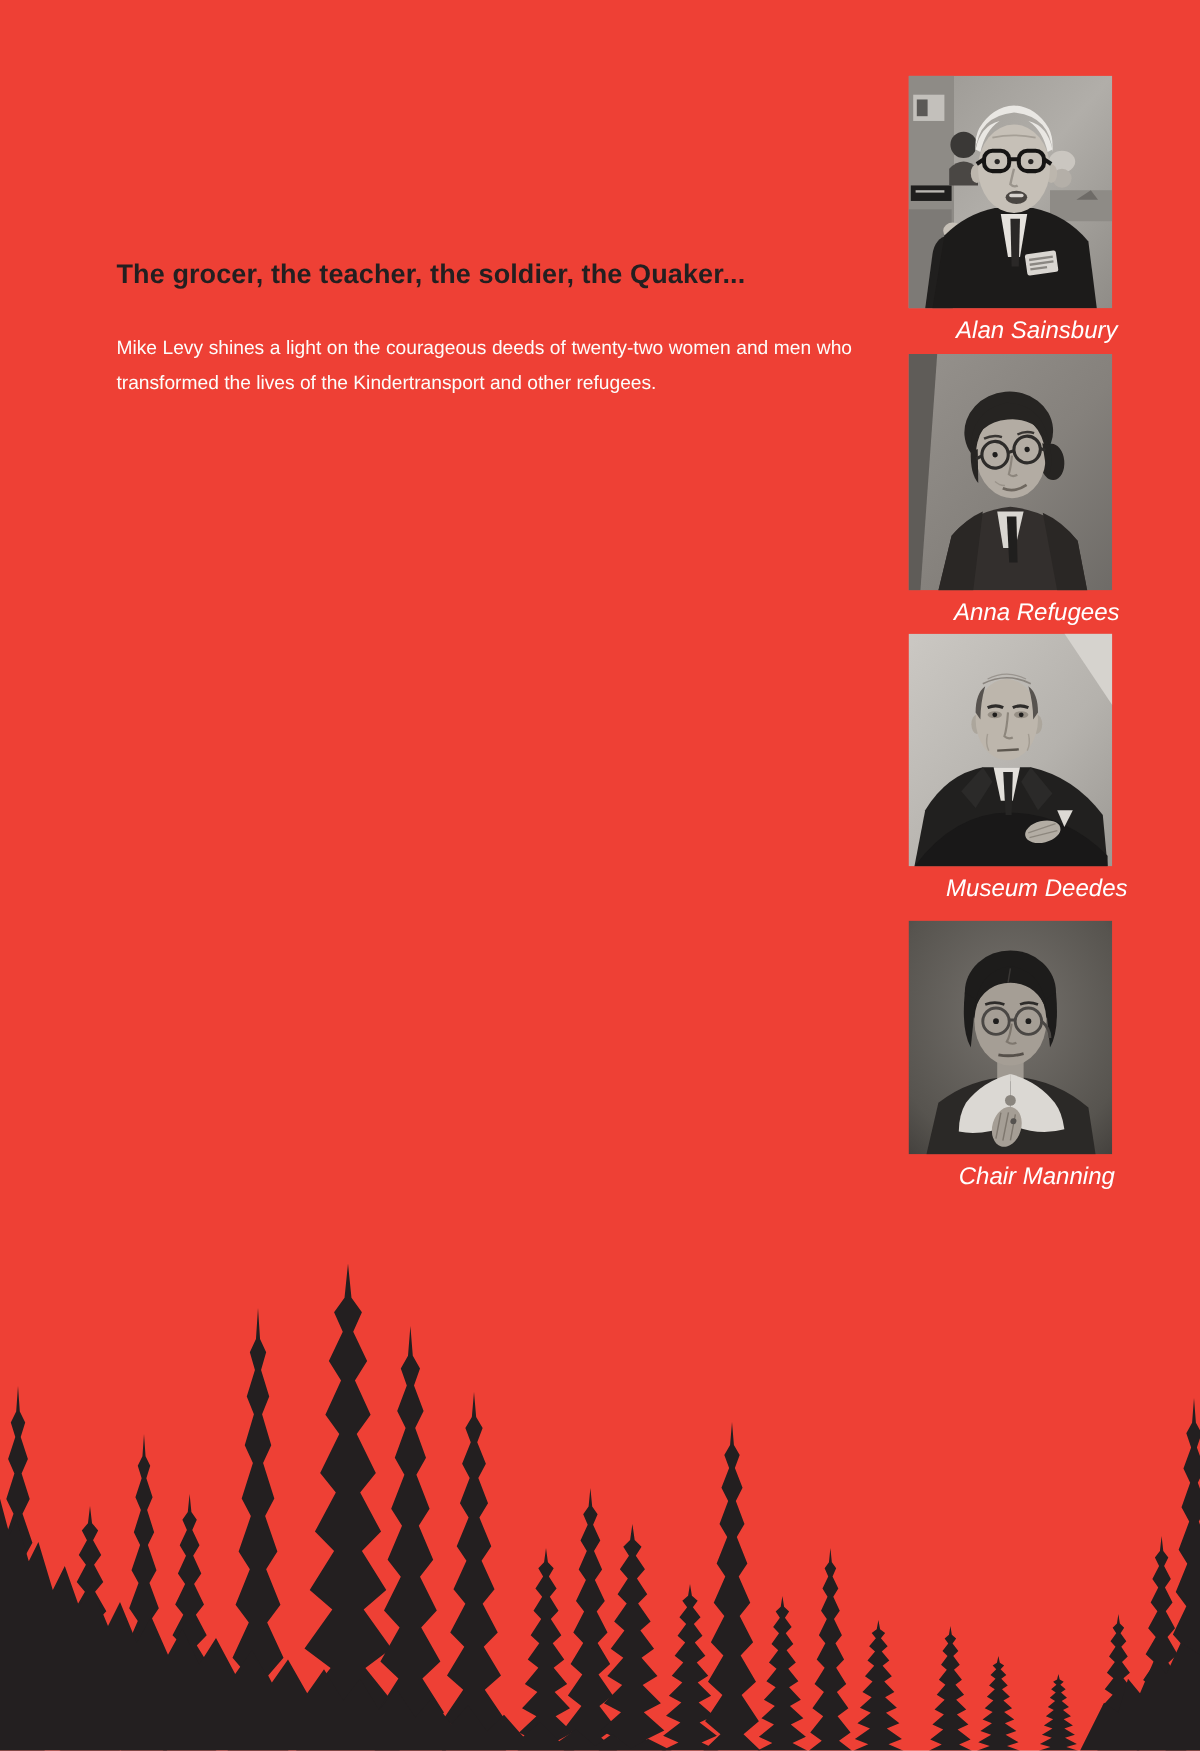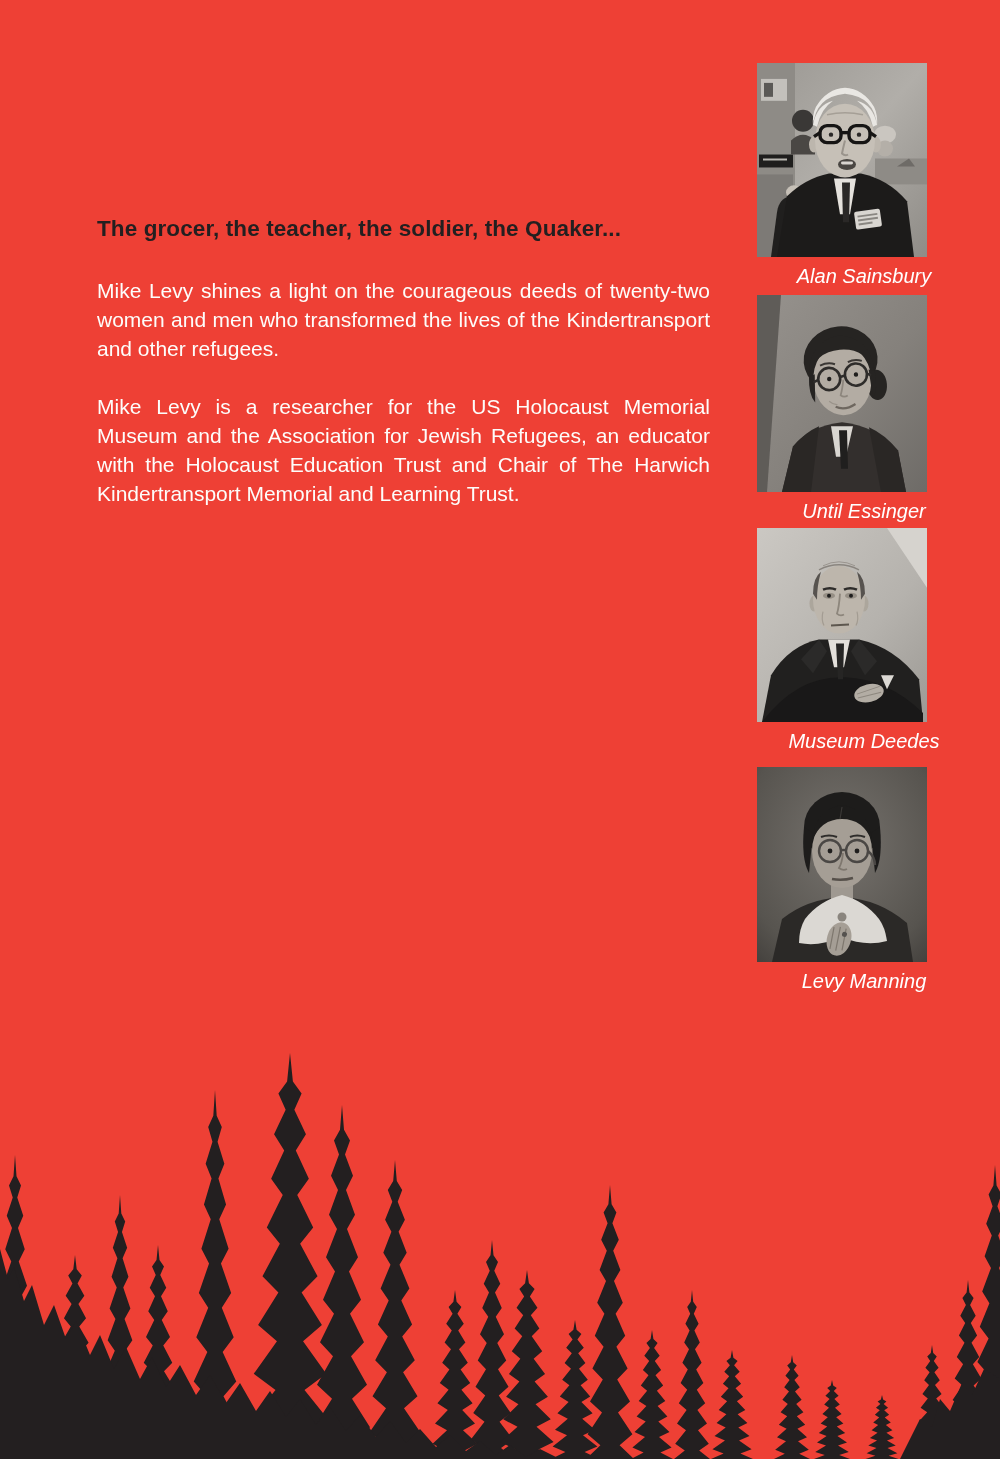--- a/index.html
+++ b/index.html
@@ -17,21 +17,21 @@
     color:#fdfdfb;
   }
   .headline{
     font-size:22.5px;
     font-weight:700;
     color:#231f20;
     margin:0 0 34px 0;
     letter-spacing:0.1px;
   }
   .text-col p{
-    font-size:21px;
+    font-size:16px;
     line-height:29px;
     margin:0 0 29px 0;
     text-align:justify;
     font-weight:400;
   }
   .portrait{
     position:absolute;
     left:757px;
     width:170px;
     margin:0;
@@ -64,21 +64,20 @@
   }
 </style>
 </head>
 <body>
 
 <div class="page">
 
   <div class="text-col">
     <h1 class="headline">The grocer, the teacher, the soldier, the Quaker...</h1>
     <p>Mike Levy shines a light on the courageous deeds of twenty-two women and men who transformed the lives of the Kindertransport and other refugees.</p>
-    <p>Mike Levy is a researcher for the US Holocaust Memorial Museum and the Association for Jewish Refugees, an educator with the Holocaust Education Trust and Chair of The Harwich Kindertransport Memorial and Learning Trust.</p>
   </div>
 
   <figure class="portrait" id="fig-1">
     <div class="photo">
       <svg viewBox="0 0 170 195" preserveAspectRatio="none">
         <defs>
           <linearGradient id="bg1" x1="0" y1="0" x2="1" y2="1">
             <stop offset="0" stop-color="#9b9893"></stop>
               <stop offset="0.5" stop-color="#b1aea9"></stop>
               <stop offset="1" stop-color="#8f8c87"></stop>
@@ -166,21 +165,21 @@
           <circle cx="72" cy="82" r="2.2" fill="#1f1e1d"></circle>
           <circle cx="99" cy="80" r="2.2" fill="#1f1e1d"></circle>
           <path d="M64,68 Q72,65 79,68" fill="none" stroke="#3a3734" stroke-width="2"></path>
           <path d="M92,67 Q99,64 106,67" fill="none" stroke="#3a3734" stroke-width="2"></path>
           <path d="M86,84 Q84,94 82,99 Q85,102 89,100" fill="none" stroke="#8d867d" stroke-width="1.8"></path>
           <path d="M76,110 Q85,115 96,109" fill="none" stroke="#6e675f" stroke-width="2.2"></path>
           <path d="M70,104 Q74,108 78,108" fill="none" stroke="#9a938a" stroke-width="1.2"></path>
         </g>
       </svg>
     </div>
-    <figcaption>Until Essinger</figcaption>
+    <figcaption>Anna Refugees</figcaption>
   </figure>
 
   <figure class="portrait" id="fig-3">
     <div class="photo">
       <svg viewBox="0 0 170 195" preserveAspectRatio="none">
         <defs>
           <linearGradient id="bg3" x1="0" y1="0" x2="1" y2="1">
             <stop offset="0" stop-color="#cbc8c3"></stop>
               <stop offset="0.6" stop-color="#b5b2ad"></stop>
               <stop offset="1" stop-color="#9c9994"></stop>
@@ -256,21 +255,21 @@
         <path d="M93,70 Q100,67 108,70" fill="none" stroke="#2e2c2a" stroke-width="2.2"></path>
         <path d="M86,86 Q85,96 82,101 Q86,104 90,102" fill="none" stroke="#7e776e" stroke-width="1.8"></path>
         <path d="M75,112 Q85,114 96,111" fill="none" stroke="#56504a" stroke-width="2.4"></path>
         <g transform="rotate(16 82 172)">
           <ellipse cx="82" cy="172" rx="12" ry="17" fill="#a59e95"></ellipse>
           <path d="M74,162 L76,184 M80,160 L82,184 M86,160 L88,182" stroke="#7e776e" stroke-width="1.2" fill="none"></path>
           <circle cx="86" cy="166" r="2.5" fill="#55524f"></circle>
         </g>
       </svg>
     </div>
-    <figcaption>Levy Manning</figcaption>
+    <figcaption>Chair Manning</figcaption>
   </figure>
 
   <svg class="forest" viewBox="0 0 1000 420" preserveAspectRatio="none">
     <defs>
       <polygon id="pine" fill="#231f20" points="0,0 2,7 8,10 3,14 11,20 4,24 13,31 5,35 16,43 7,47 19,55 8,59 22,67 9,71 25,79 10,83 28,91 12,95 30,100 -30,100 -12,95 -28,91 -10,83 -25,79 -9,71 -22,67 -8,59 -19,55 -7,47 -16,43 -5,35 -13,31 -4,24 -11,20 -3,14 -8,10 -2,7"></polygon>
     </defs>
     <g fill="#231f20">
       <use href="#pine" transform="translate(15,116) scale(0.75,3.04)"></use>
       <use href="#pine" transform="translate(75,216) scale(0.85,2.04)"></use>
       <use href="#pine" transform="translate(120,156) scale(0.65,2.64)"></use>

